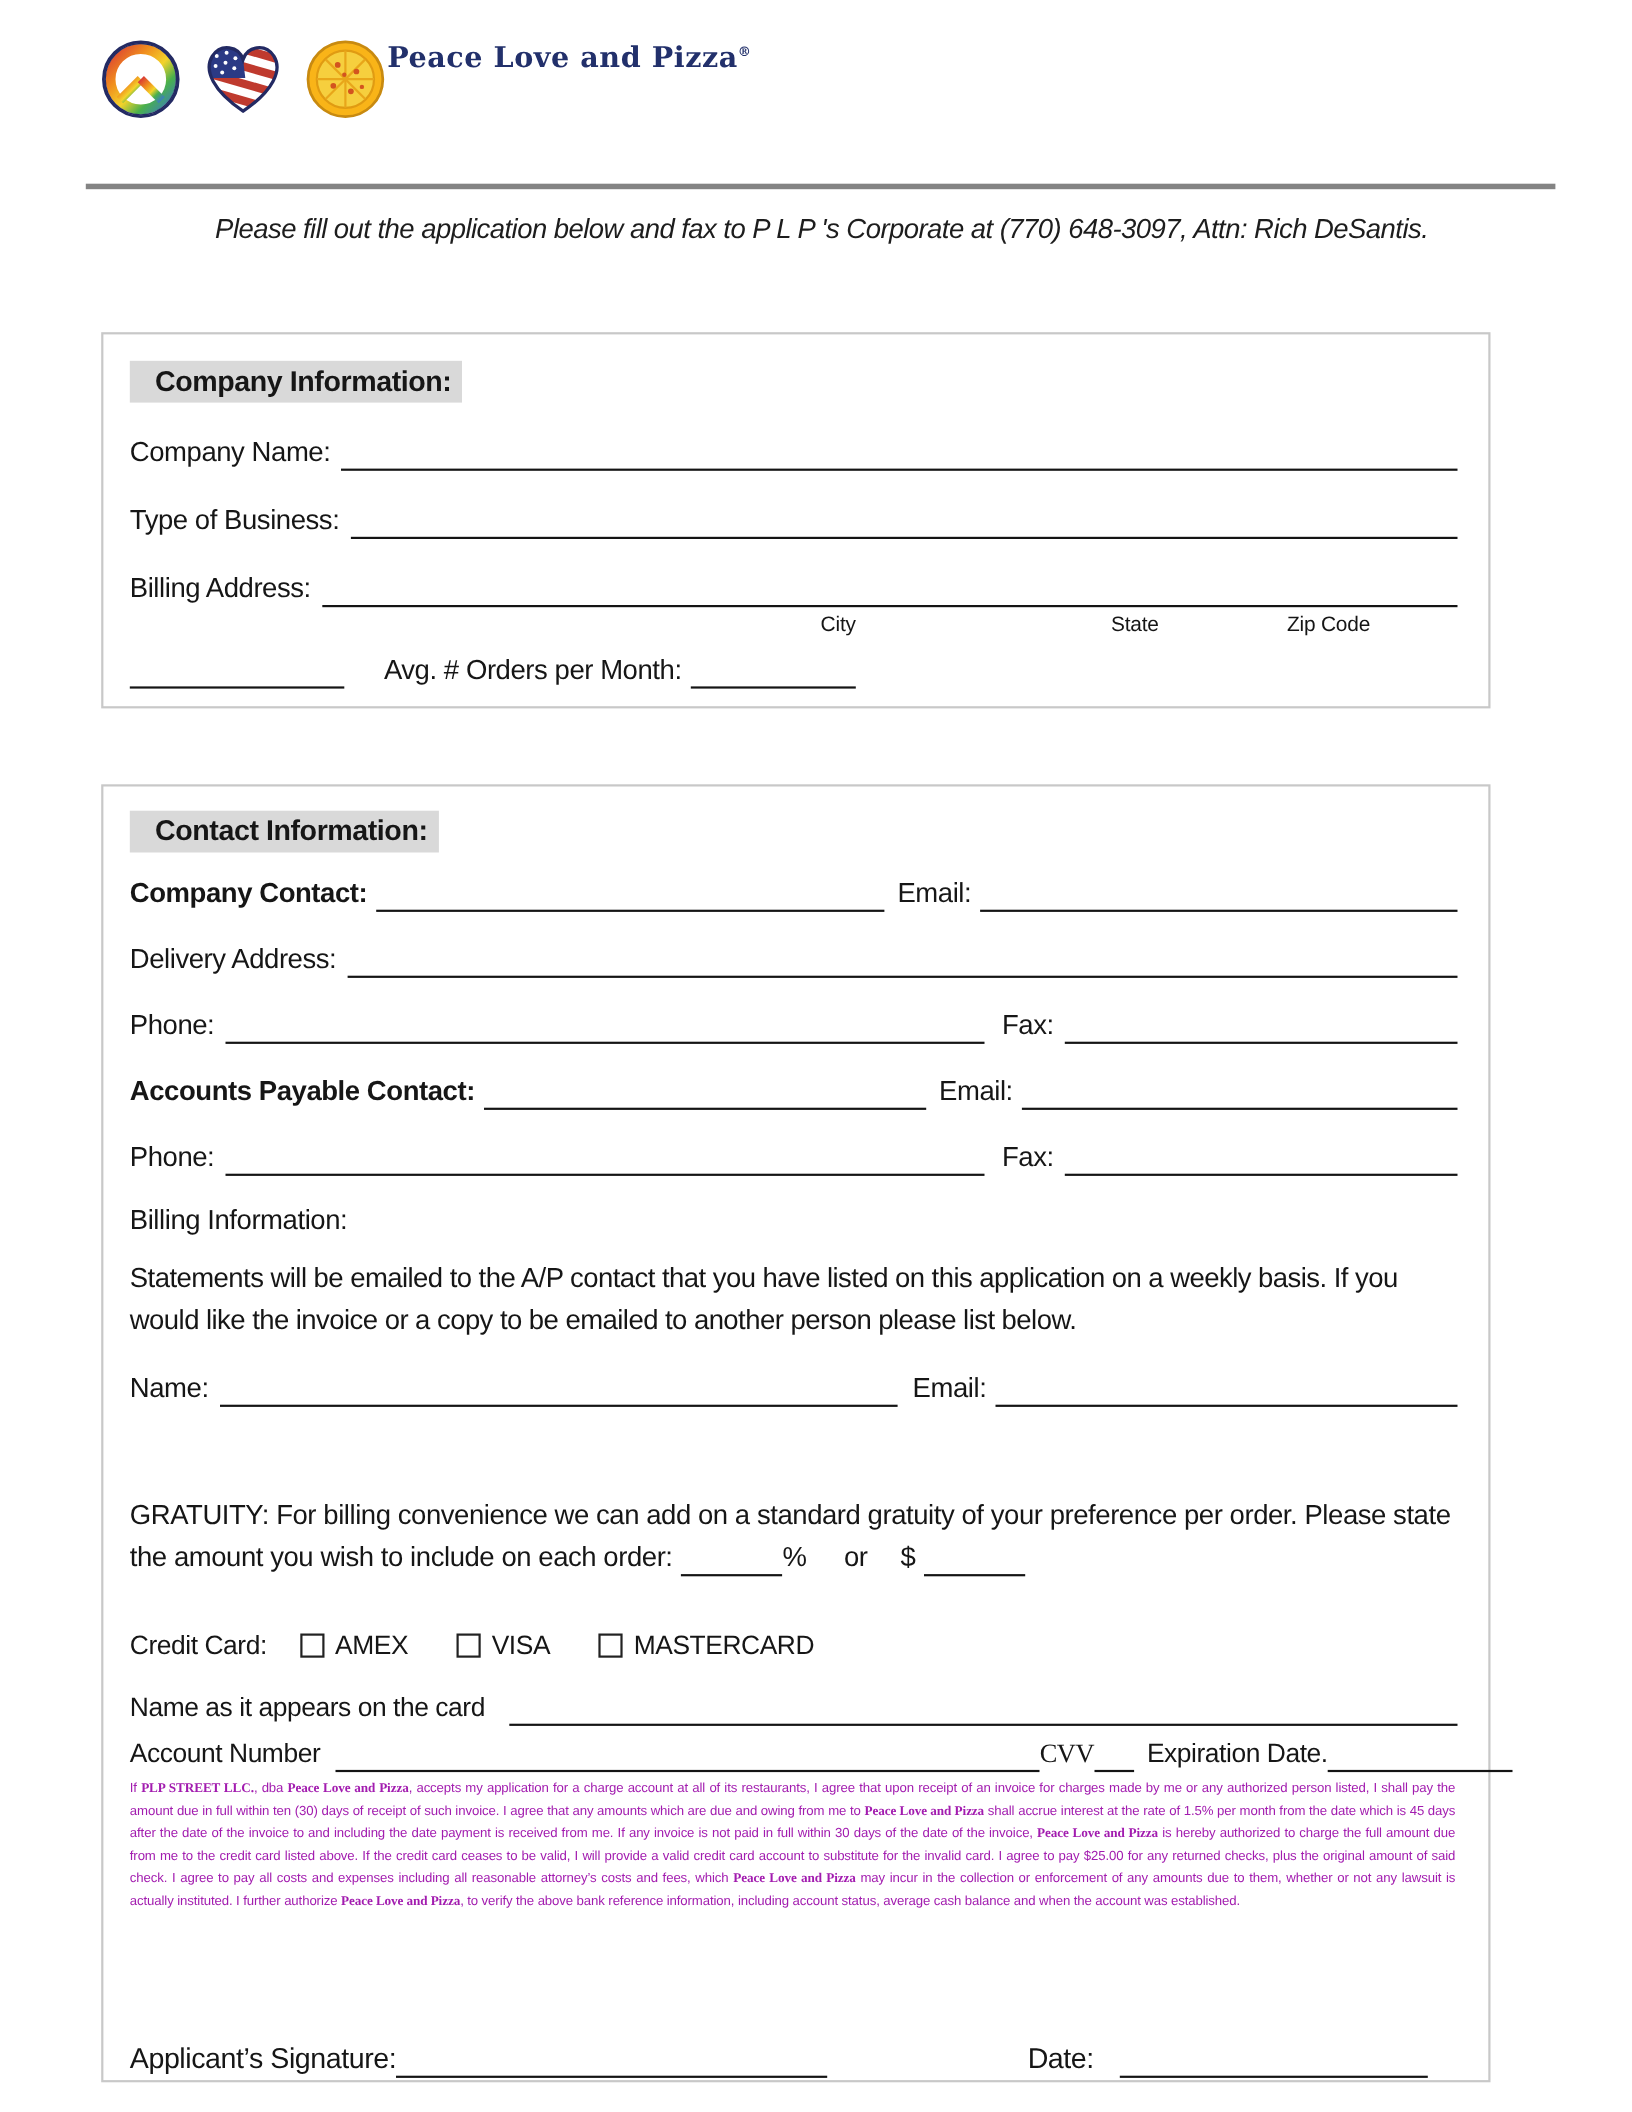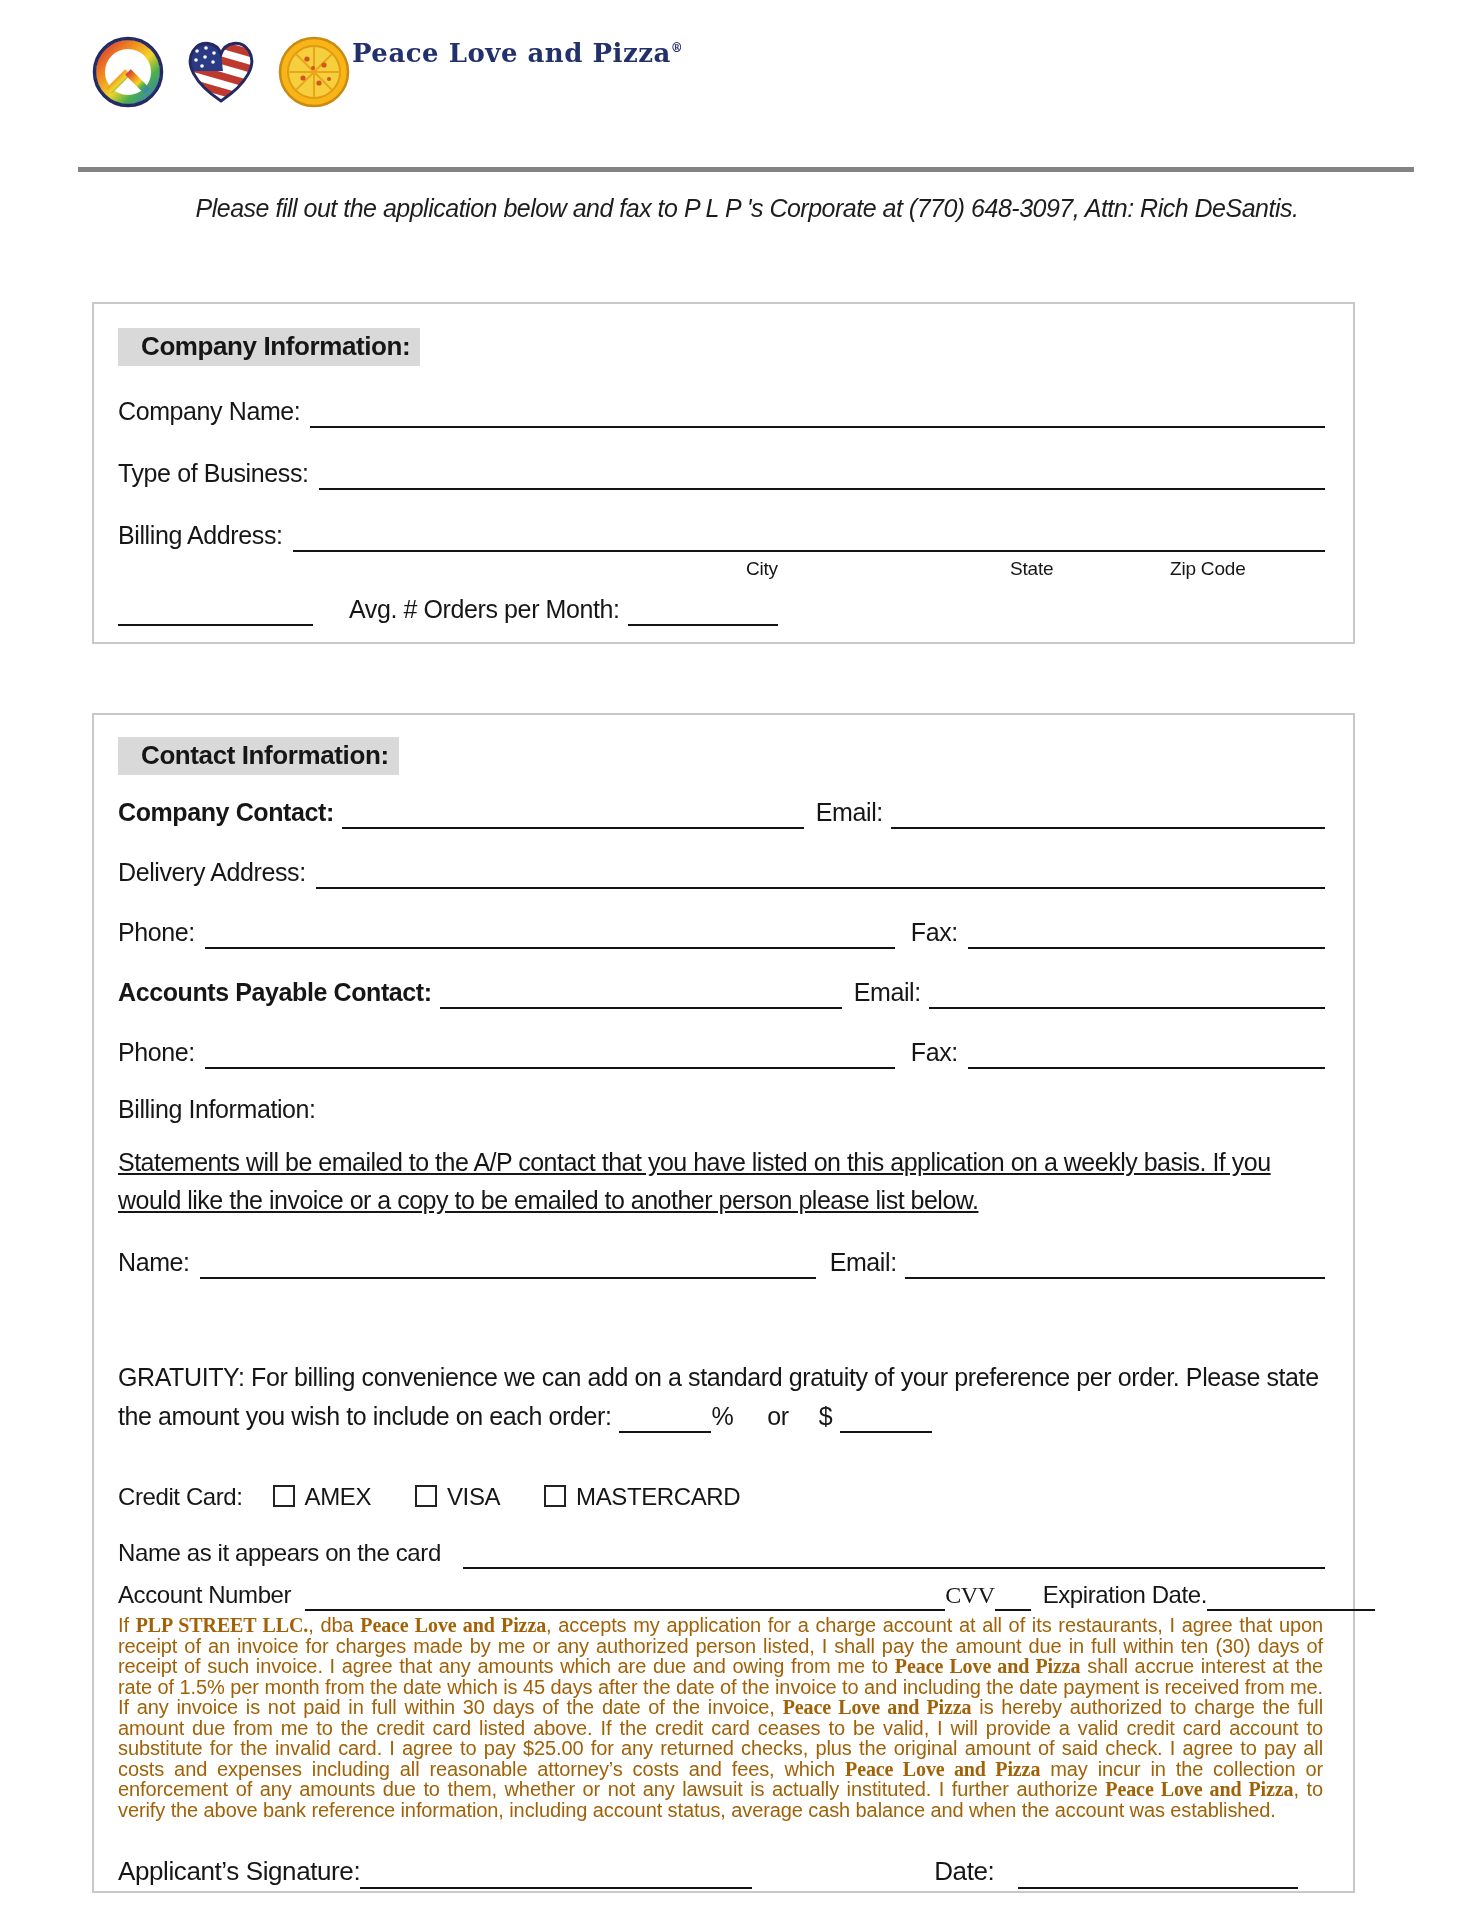--- a/index.html
+++ b/index.html
@@ -31,22 +31,22 @@
   .b{border-bottom:2px solid #141414;height:30px;flex:1;min-width:18px;}
   .bf{flex:none;}
   .gap{flex:none;}
   .sub-labels{position:absolute;left:24px;right:24px;font-size:19px;letter-spacing:-0.2px;height:24px;}
   .sub-labels span{position:absolute;top:0;}
   .para{position:absolute;left:24px;right:28px;font-size:25px;letter-spacing:-0.5px;line-height:38px;}
   .para div{white-space:nowrap;}
   .credit-row{font-size:24px;}
   .cb{flex:none;width:18px;height:18px;border:2px solid #222;margin:0 10px 6px 0;background:#fff;}
   .serif{font-family:"Liberation Serif",serif;}
-  .legal{position:absolute;left:24px;right:30px;top:900px;font-size:20px;line-height:20.5px;
-         text-align:justify;letter-spacing:-0.1px;color:#a16207;}
+  .legal{position:absolute;left:24px;right:30px;top:900px;font-size:12px;line-height:20.5px;
+         text-align:justify;letter-spacing:-0.1px;color:#a21caf;}
   .brand{font-family:"Liberation Serif",serif;font-weight:bold;}
   .sig-row{font-size:26px;}
 </style>
 </head>
 <body>
 
 <div class="page">
 
   <div class="header">
     <div class="logo">
@@ -211,21 +211,21 @@
       <span class="gap" style="width:16px;"></span>
       <span class="lbl">Fax:</span>
       <span class="gap" style="width:10px;"></span>
       <span class="b"></span>
     </div>
 
     <div class="row" style="top:380px;">
       <span class="lbl">Billing Information:</span>
     </div>
 
-    <div class="para" style="top:428px;text-decoration:underline;">
+    <div class="para" style="top:428px;">
       <div>Statements will be emailed to the A/P contact that you have listed on this application on a weekly basis. If you</div>
       <div>would like the invoice or a copy to be emailed to another person please list below.</div>
     </div>
 
     <div class="row" style="top:532px;">
       <span class="lbl">Name:</span>
       <span class="gap" style="width:10px;"></span>
       <span class="b bf" style="width:616px;"></span>
       <span class="gap" style="width:14px;"></span>
       <span class="lbl">Email:</span>

